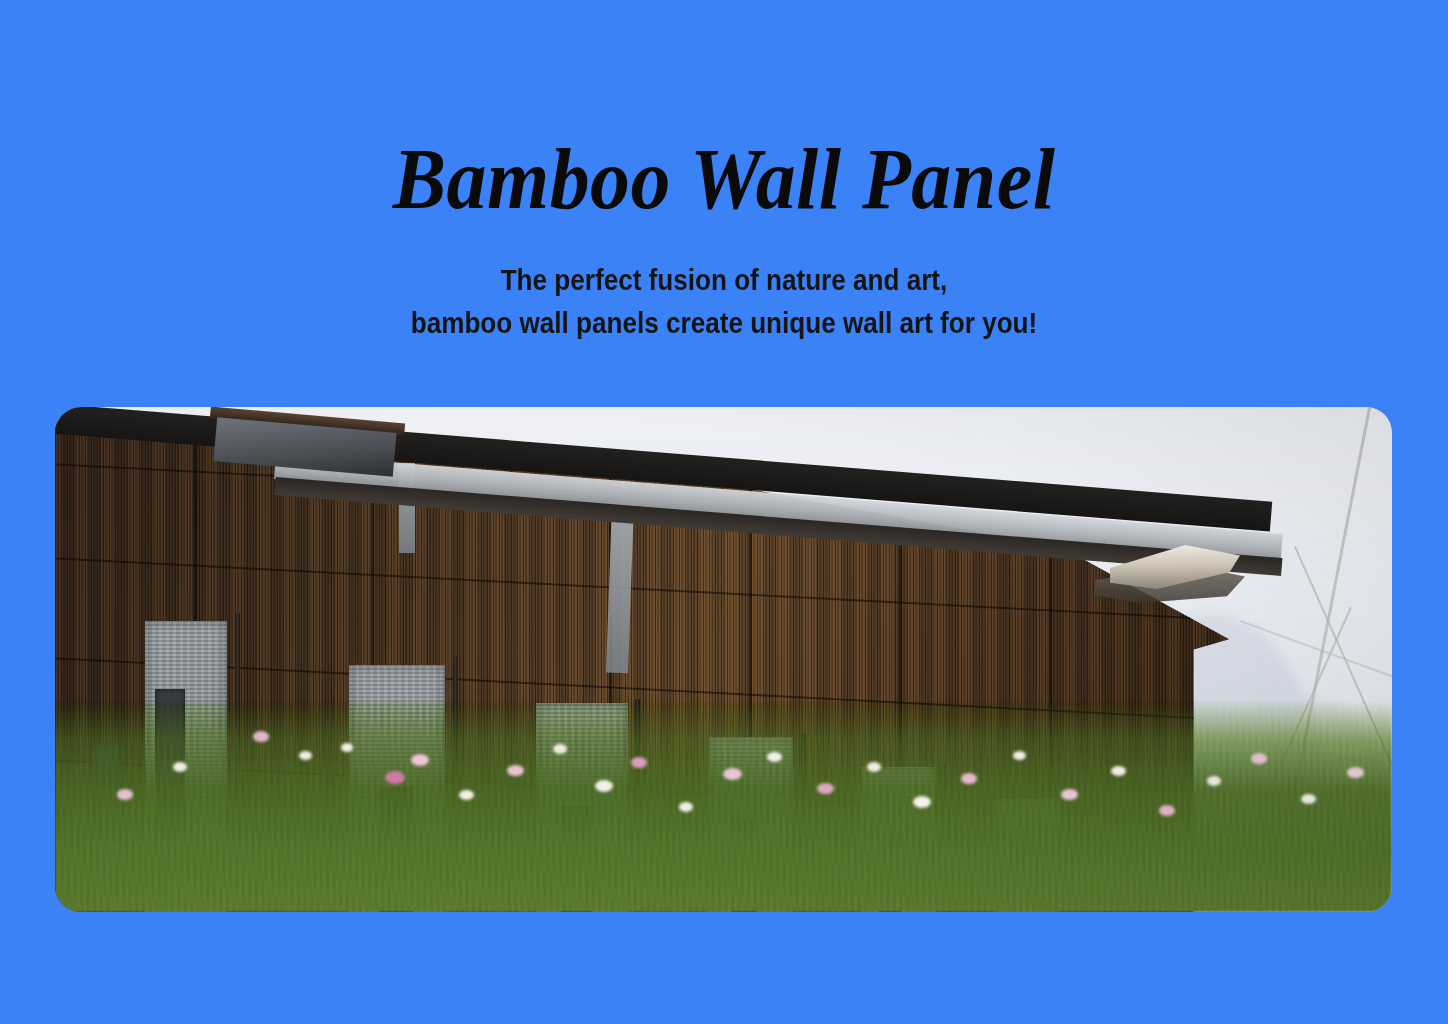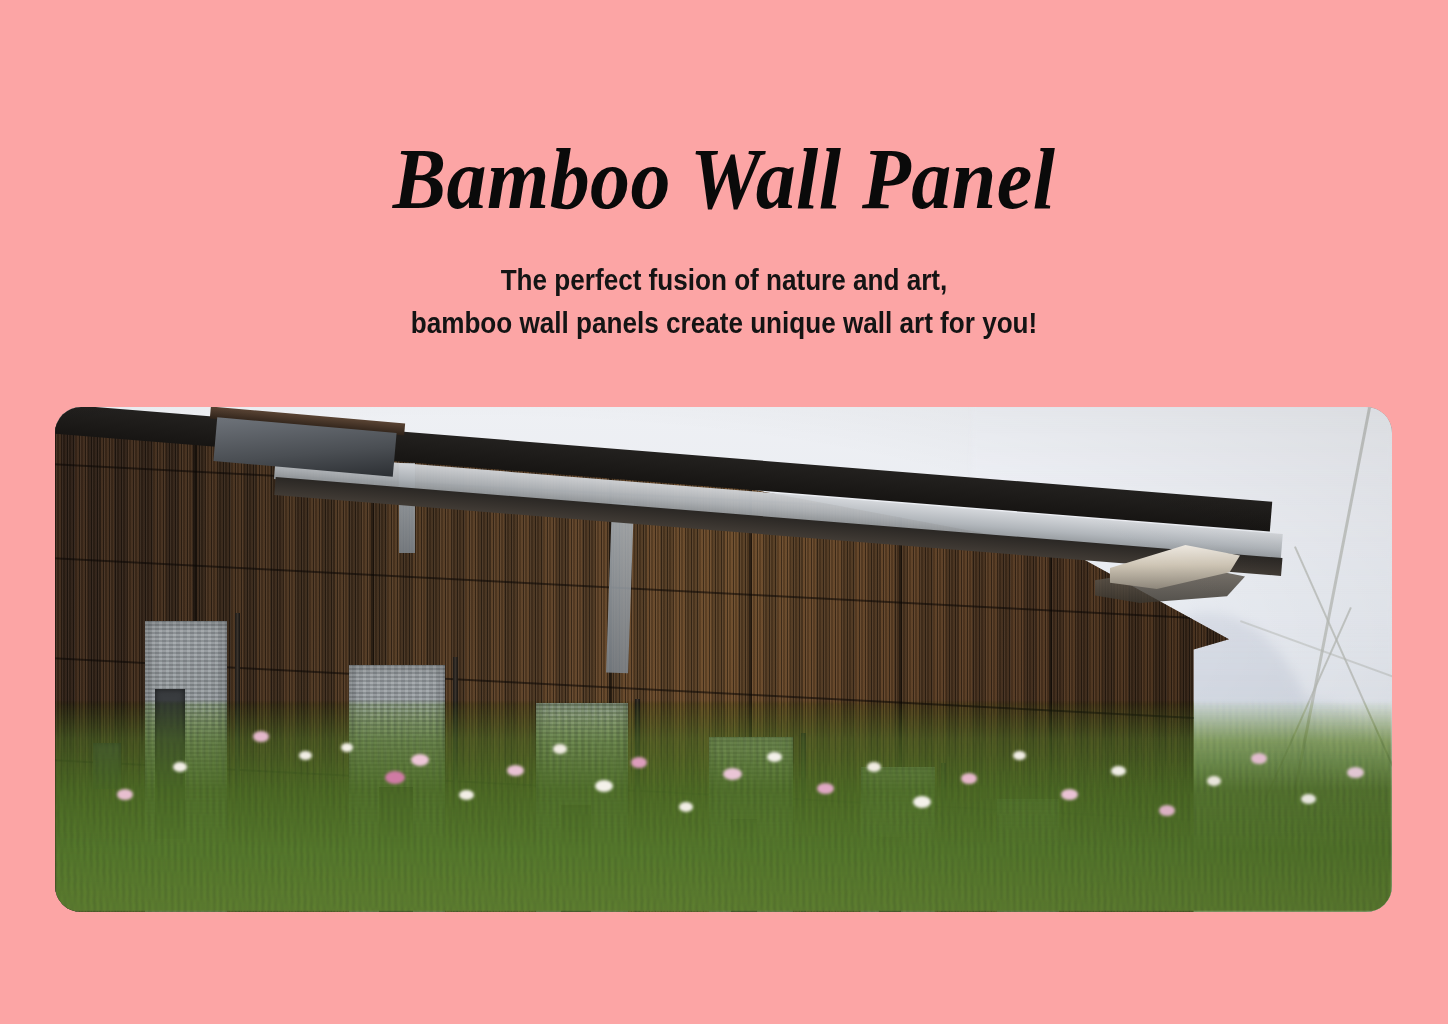--- a/index.html
+++ b/index.html
@@ -6,21 +6,21 @@
   * { margin:0; padding:0; box-sizing:border-box; }
   html, body {
     width:1448px; height:1024px;
     background:#ffffff;
     font-family:"Liberation Sans", sans-serif;
     overflow:hidden;
   }
   .page {
     position:relative;
     width:1448px; height:1024px;
-    background:#fca5a5;
+    background:#3b82f6;
   }
 
   
   .hero-title {
     position:absolute;
     left:0; top:136px;
     width:1448px;
     text-align:center;
     font-family:"Liberation Serif", "DejaVu Serif", serif;
     font-weight:700;

